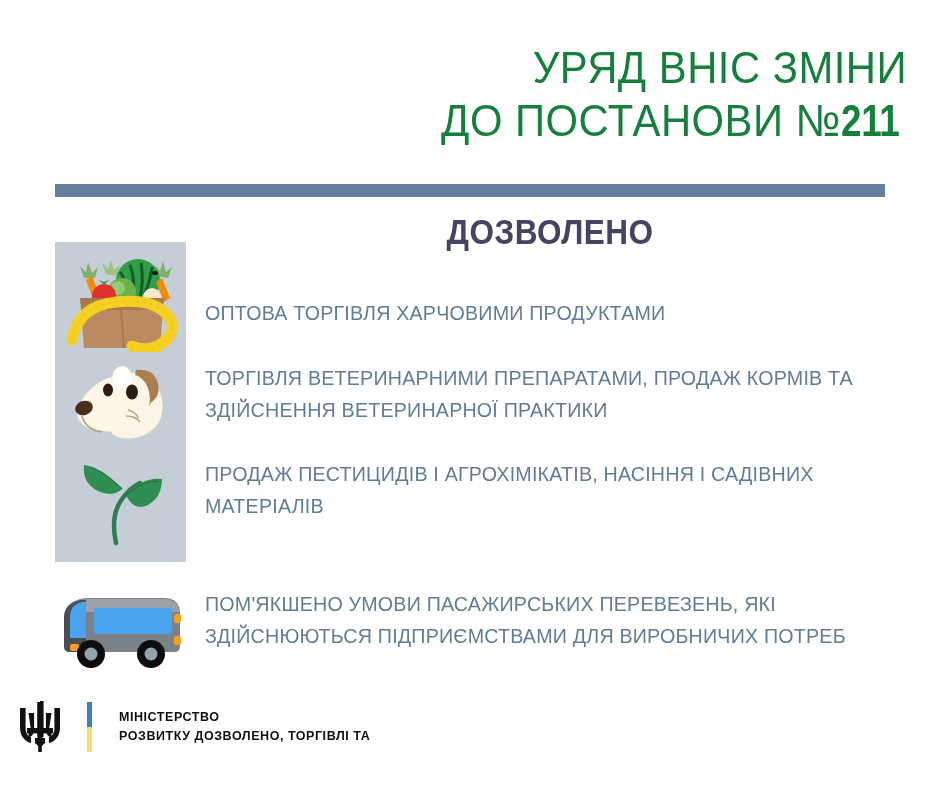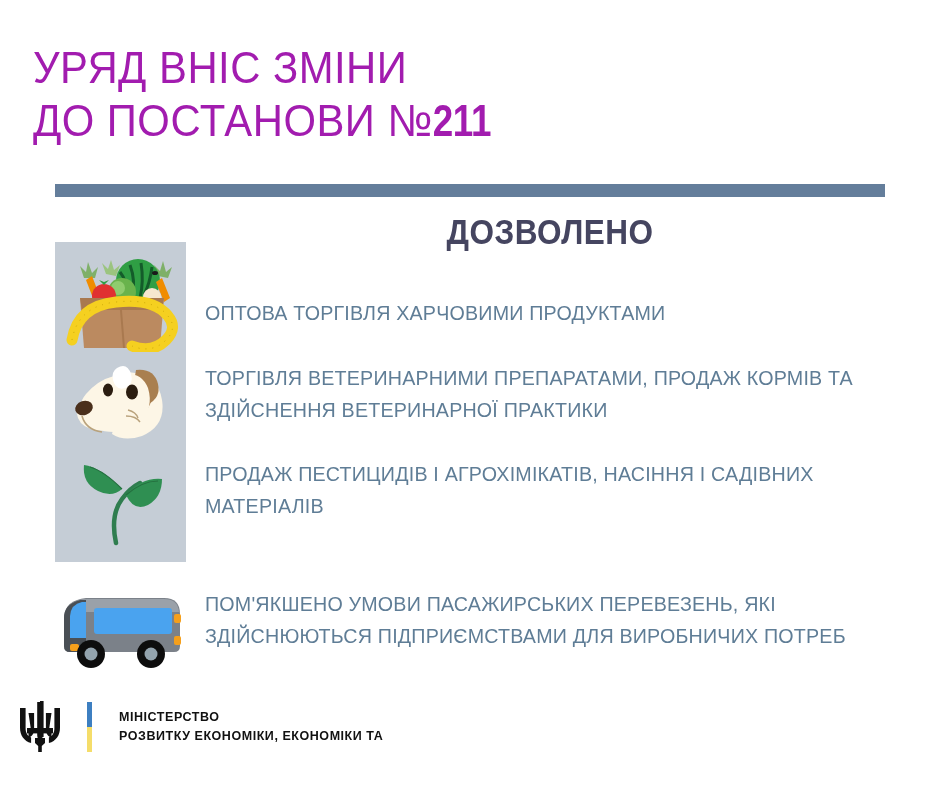--- a/index.html
+++ b/index.html
@@ -18,22 +18,22 @@
     background: #ffffff;
     overflow: hidden;
   }
 
   
   .title-block {
     position: absolute;
     left: 0;
     top: 42px;
     width: 940px;
-    text-align: left;
-    color: #a21caf;
+    text-align: right;
+    color: #15803d;
     line-height: 1.17;
     letter-spacing: 0.5px;
   }
   .title-line {
     font-size: 45px;
     font-weight: 400;
     white-space: nowrap;
     transform: scaleX(0.93);
     transform-origin: center;
   }
@@ -266,17 +266,17 @@
 
         <path d="M9 28 l26 0 l0 5.4 l-26 0 z"></path>
 
         <path d="M17 38 l10 0 l0 5 l-3.2 3 l0 6 l-3.6 0 l0 -6 l-3.2 -3 z"></path>
         <path d="M13 43 l18 0 l0 4 l-18 0 z" opacity="0"></path>
       </g>
     </svg>
     <div class="flag-bar"></div>
     <div class="ministry">
       <div>МІНІСТЕРСТВО</div>
-      <div>РОЗВИТКУ ЕКОНОМІКИ, ЕКОНОМІКИ ТА</div>
+      <div>РОЗВИТКУ ДОЗВОЛЕНО, ТОРГІВЛІ ТА</div>
     </div>
   </div>
 
 </div>
 
 </body></html>

